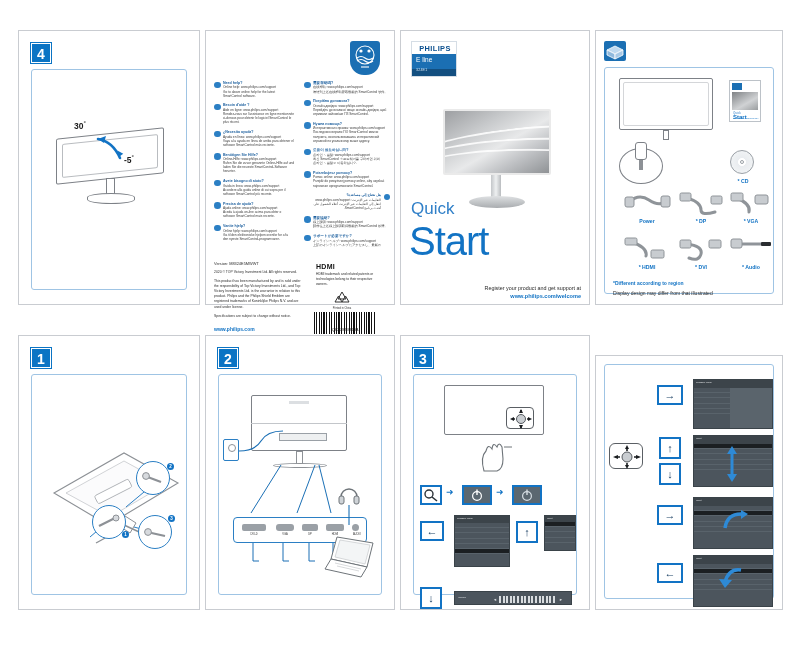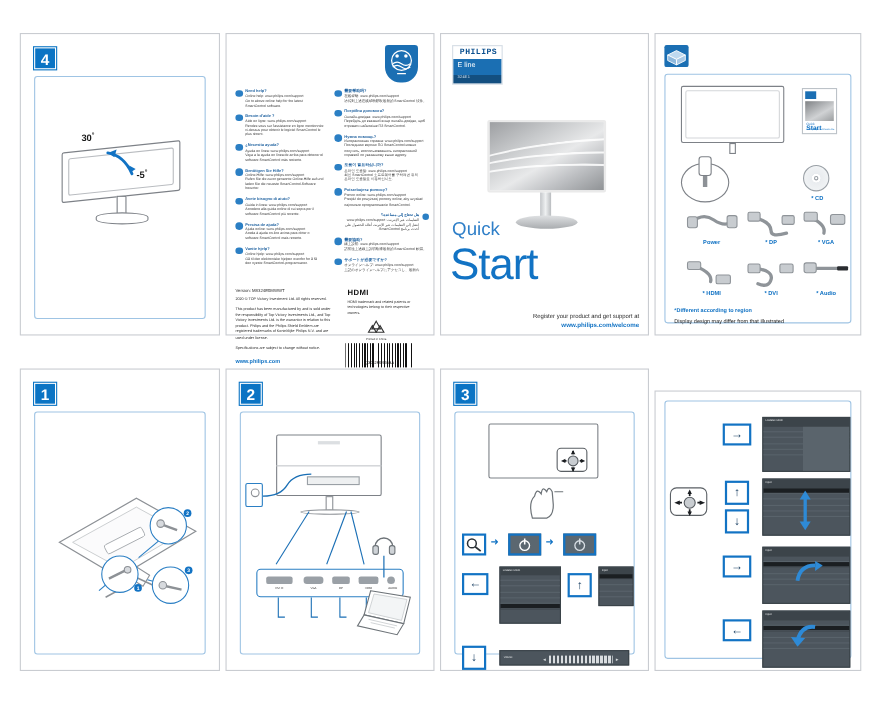--- a/index.html
+++ b/index.html
@@ -32,21 +32,21 @@
 
   
   .philips-logo {
     position: absolute; width: 46px; height: 36px;
     background: linear-gradient(180deg,#ffffff 0 34%, #1b6fb3 34% 78%, #134f80 78% 100%);
     border: 1px solid #d5dde5;
   }
   .philips-word {
     position: absolute; top: 2px; left: 0; width: 46px; text-align: center;
     color: #0a4f8f; font-size: 7.4px; font-weight: bold; letter-spacing: .4px;
-    font-family: Liberation Mono, monospace;
+    font-family: Liberation Sans, sans-serif;
   }
   .eline-word { position: absolute; top: 14px; left: 4px; color: #fff; font-size: 6.5px; }
   .model-word { position: absolute; top: 26px; left: 4px; color: #cfe2f2; font-size: 3.6px; letter-spacing:.2px;}
 
   .quick-word { position: absolute; color: #2f7fc8; font-size: 17px; font-family: "Liberation Sans", sans-serif; }
   .start-word { position: absolute; color: #1273c4; font-size: 40px; font-weight: normal; letter-spacing: -1px; font-family: "Liberation Sans", sans-serif; }
   .reg-line { position: absolute; font-size: 5.4px; color: #2b2b2b; text-align: right; width: 150px; }
   .reg-url  { position: absolute; font-size: 5.6px; color: #1273c4; text-align: right; width: 150px; font-weight: bold; }
 
   

